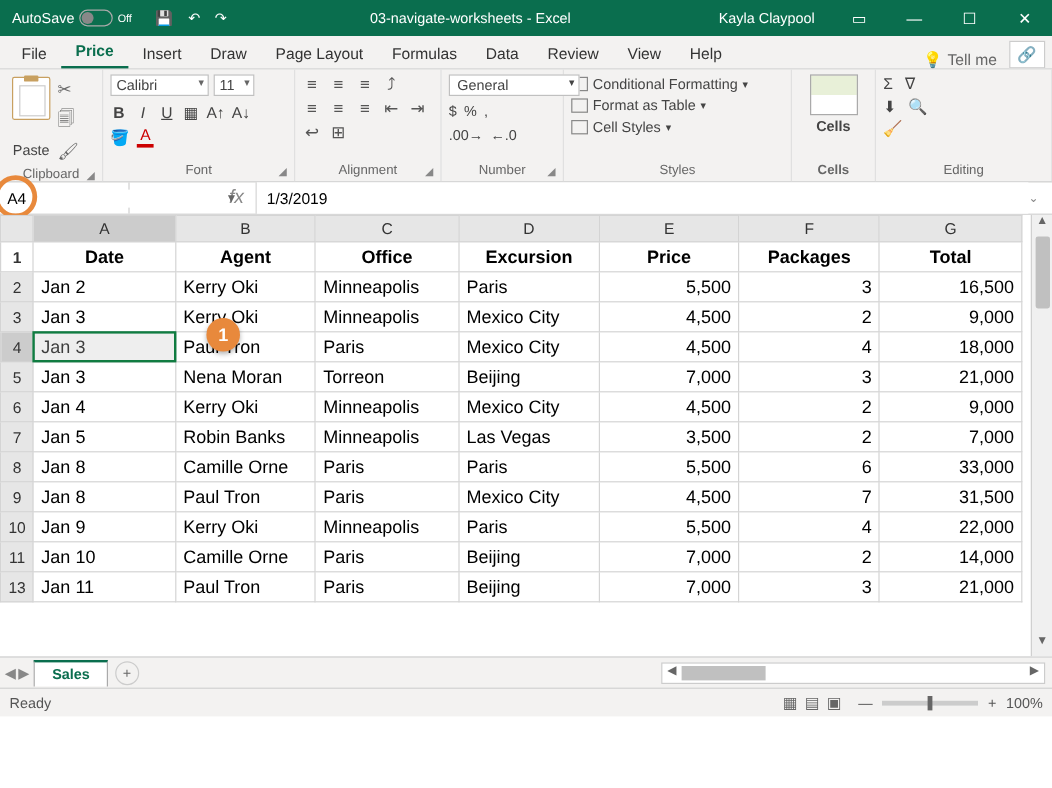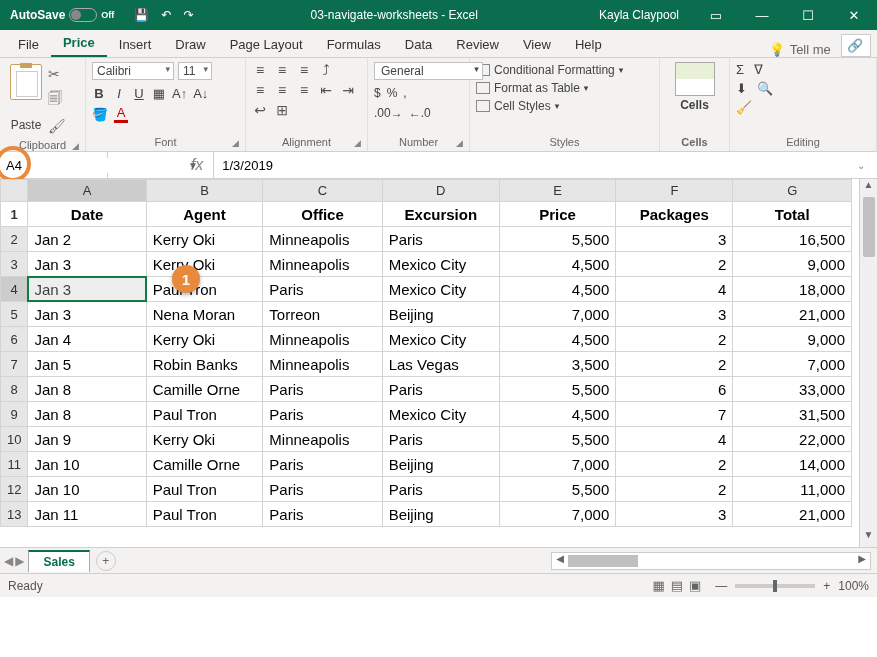--- a/index.html
+++ b/index.html
@@ -1,20 +1,20 @@
 <!DOCTYPE html>
 <html><head>
 <meta charset="utf-8">
 <style>
 * { box-sizing: border-box; margin: 0; padding: 0; font-family: "Segoe UI", Arial, sans-serif; }
 body { background: #fff; width: 877px; height: 657px; overflow: hidden; position: relative; }
 
 
 .titlebar { height: 30px; background: #0a6e4e; display: flex; align-items: center; color: #fff; font-size: 12px; }
-.titlebar .autosave { padding: 0 10px; display:flex; align-items:center; gap:4px;font-weight:bold;}
+.titlebar .autosave { padding: 0 10px; display:flex; align-items:center; gap:4px;}
 .titlebar .autosave .toggle { width:28px; height:14px; border:1px solid #aaa; border-radius:7px; display:inline-block; position:relative;}
 .titlebar .autosave .toggle::before { content:""; width:10px; height:10px; border-radius:50%; background:#888; position:absolute; top:1px; left:1px;}
 .titlebar .qat { display:flex; gap:12px; padding:0 10px;}
 .titlebar .qat span { cursor:pointer; }
 .titlebar .title { flex:1; text-align:center; }
 .titlebar .user { padding:0 14px; }
 .titlebar .winbtns { display:flex; gap:0;}
 .titlebar .winbtns span { width:46px; text-align:center; cursor:pointer; font-size:13px;}
 
 
@@ -421,30 +421,20 @@
           <td class="rowhdr">11</td>
           <td class="">Jan 10</td>
           <td class="">Camille Orne</td>
           <td class="">Paris</td>
           <td class="">Beijing</td>
           <td class=" num">7,000</td>
           <td class=" num">2</td>
           <td class=" num">14,000</td>
         </tr>
         <tr>
-          <td class="rowhdr">12</td>
-          <td class="">Jan 10</td>
-          <td class="">Paul Tron</td>
-          <td class="">Paris</td>
-          <td class="">Paris</td>
-          <td class=" num">5,500</td>
-          <td class=" num">2</td>
-          <td class=" num">11,000</td>
-        </tr>
-        <tr>
           <td class="rowhdr">13</td>
           <td class="">Jan 11</td>
           <td class="">Paul Tron</td>
           <td class="">Paris</td>
           <td class="">Beijing</td>
           <td class=" num">7,000</td>
           <td class=" num">3</td>
           <td class=" num">21,000</td>
         </tr>
       </tbody>

